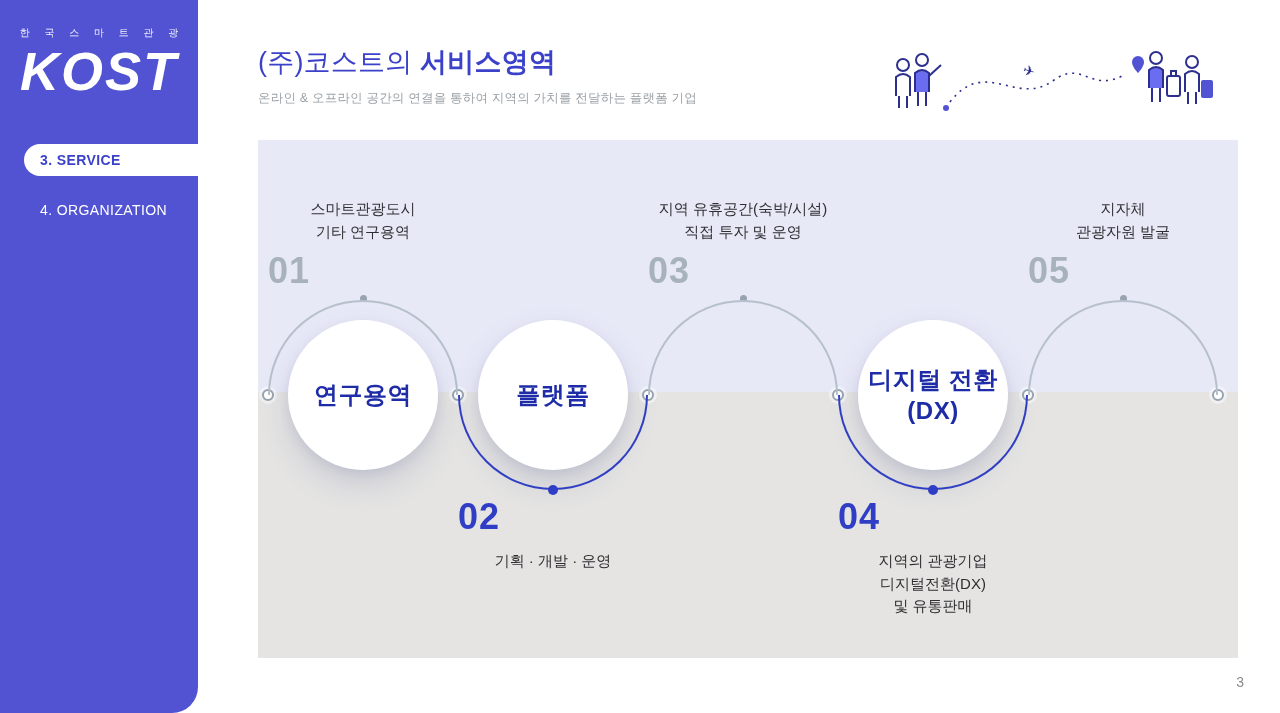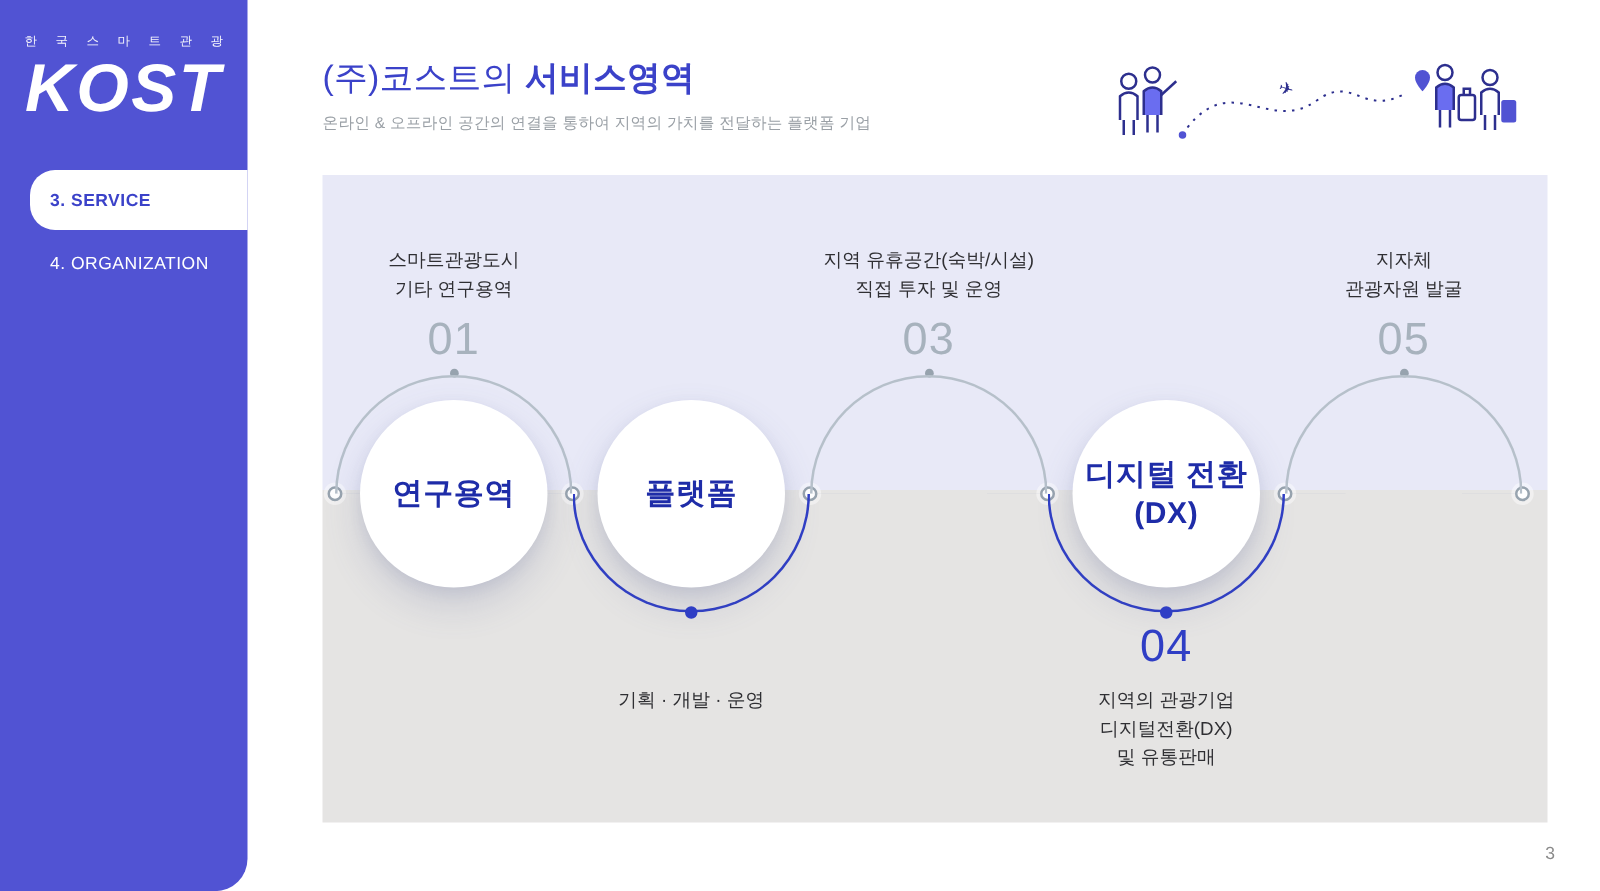--- a/index.html
+++ b/index.html
@@ -24,21 +24,21 @@
     letter-spacing:2px; line-height:1.1; margin-top:2px;
   }
   .nav { margin-top:34px; }
   .nav-item {
     height:50px; display:flex; align-items:center;
     padding-left:40px; color:#ffffff; font-size:14px; letter-spacing:.4px;
     cursor:pointer;
   }
   .nav-item.active { padding-left:0; }
   .nav-item.active .pill {
-    margin-left:24px; width:174px; height:48px;
+    margin-left:24px; width:174px; height:32px;
     background:#ffffff; border-radius:20px 0 0 20px;
     display:flex; align-items:center; padding-left:16px;
     color:var(--title,#3b42c9); font-weight:700; font-size:14px;
   }
 
   
   .header { position:absolute; left:258px; top:44px; }
   .title { font-size:27px; color:var(--title,#3b42c9); letter-spacing:.2px; }
   .title .t1 { font-weight:400; }
   .title .t2 { font-weight:900; }
@@ -75,22 +75,22 @@
     background:#ffffff; border-radius:50%;
     display:flex; align-items:center; justify-content:center; text-align:center;
     box-shadow:0 14px 30px rgba(90,100,150,.20), 0 4px 10px rgba(90,100,150,.10);
   }
   .circle-label {
     font-size:24px; font-weight:800; color:var(--circle-text,#1e2ca8);
     white-space:pre-line; line-height:1.3; letter-spacing:.5px;
   }
 
   .step-number {
-    position:absolute; width:190px; text-align:center;
-    font-size:36px; font-weight:400; letter-spacing:1px;
+    position:absolute; width:190px; text-align:left;
+    font-size:36px; font-weight:700; letter-spacing:1px;
   }
   .step-number.muted { color:var(--number-muted,#a7b2bd); }
   .step-number.blue  { color:var(--accent-blue,#2f3ec5); }
 
   .step-desc {
     position:absolute; width:220px; text-align:center;
     font-size:15px; color:#2f2f33; line-height:1.5; white-space:pre-line;
   }
 
   .page-number { position:absolute; left:1214px; top:674px; width:30px; text-align:right;
@@ -172,20 +172,21 @@
   <div class="arc arc-top" style="left:10px;"></div>
   <div class="circle" style="left:30px;">
     <span class="circle-label">연구용역</span>
   </div>
 
   <div class="arc arc-bottom" style="left:200px;"></div>
   <div class="circle" style="left:220px;">
     <span class="circle-label">플랫폼</span>
   </div>
   <div class="apex-dot blue-dot" style="left:290px; top:345px;"></div>
+  <div class="step-number blue" style="left:200px; top:356px;">02</div>
   <div class="step-desc" style="left:185px; top:410px;">기획 · 개발 · 운영</div>
 
   <div class="step-desc" style="left:375px; top:58px;">지역 유휴공간(숙박/시설)
 직접 투자 및 운영</div>
   <div class="step-number muted" style="left:390px; top:110px;">03</div>
   <div class="apex-dot muted-dot" style="left:482px; top:155px;"></div>
   <div class="arc arc-top" style="left:390px;"></div>
 
   <div class="arc arc-bottom" style="left:580px;"></div>
   <div class="circle" style="left:600px;">

